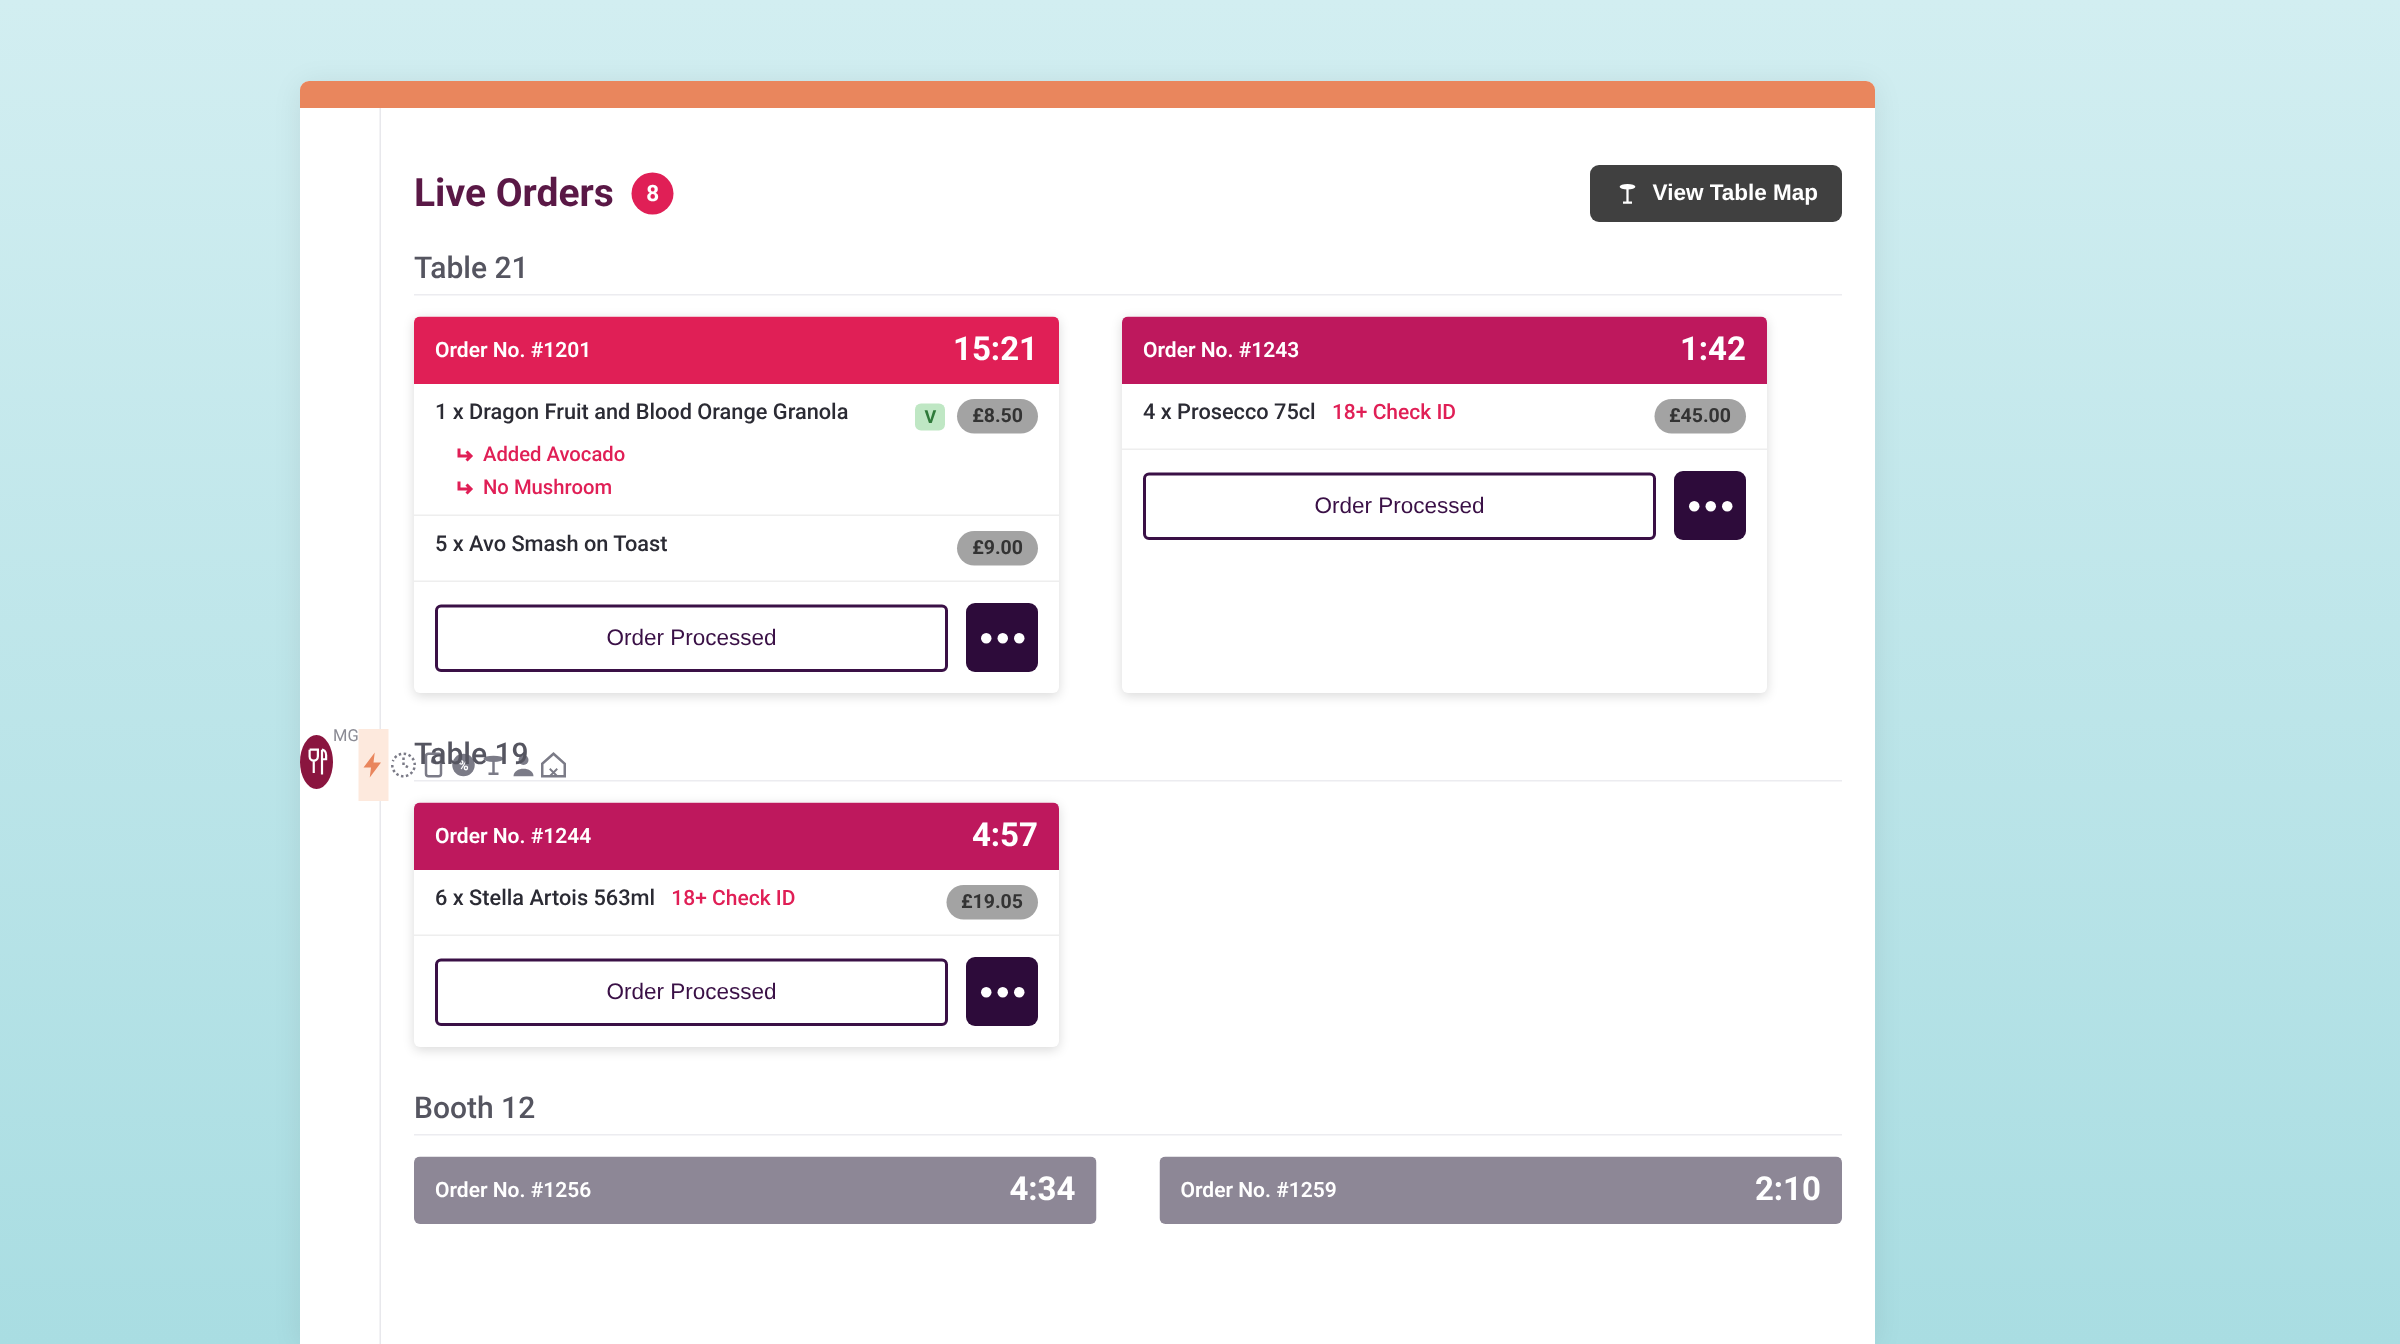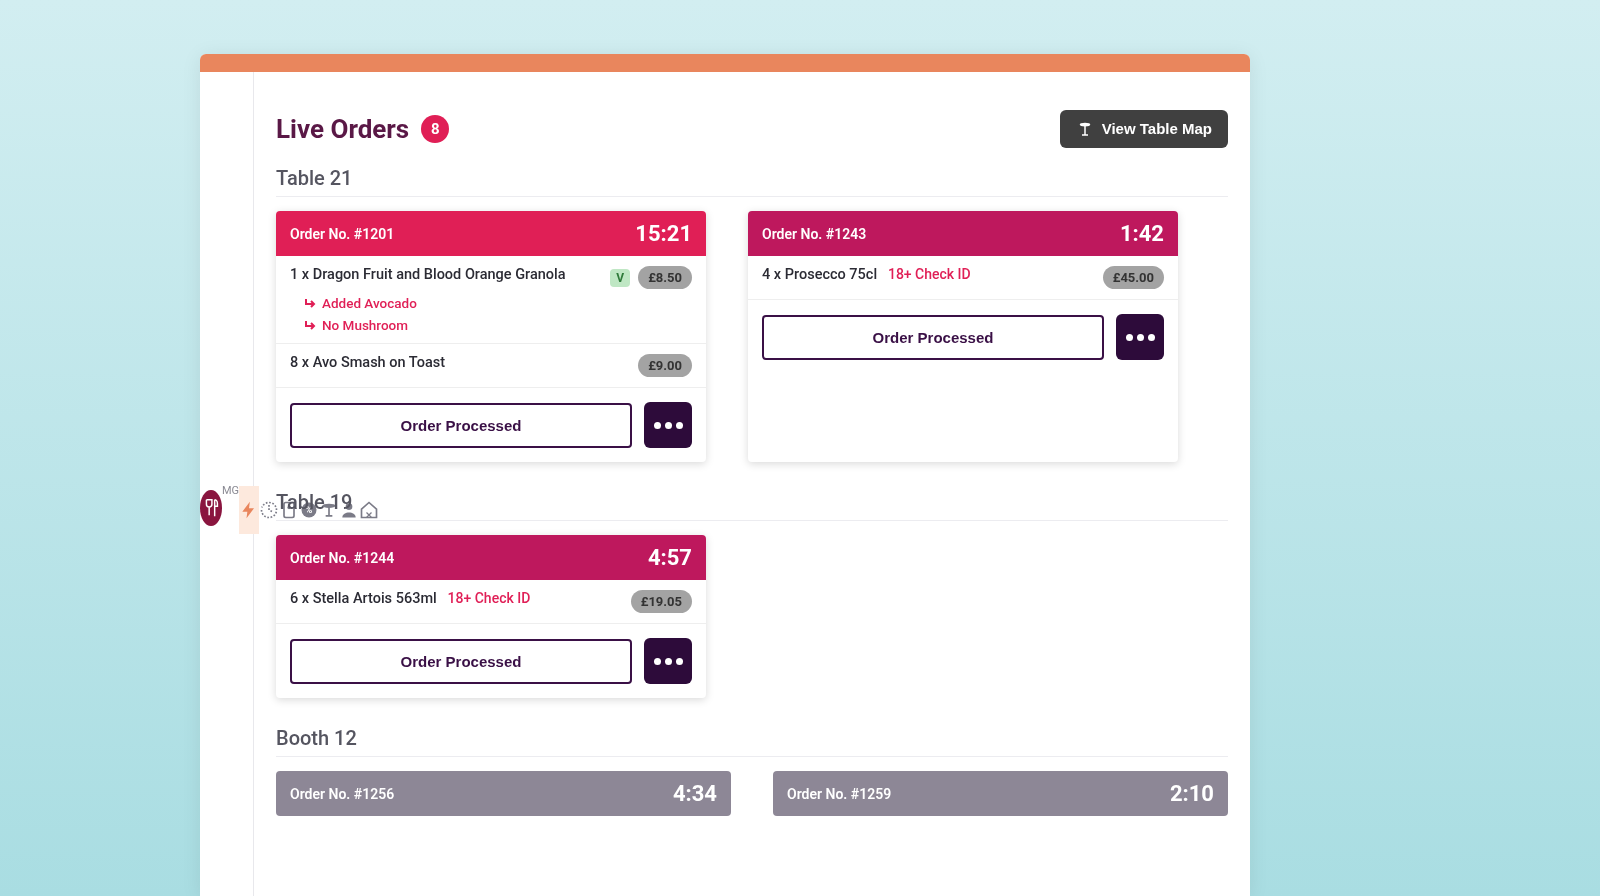--- a/index.html
+++ b/index.html
@@ -124,21 +124,21 @@
     color:#e01f56; font-size:13.5px; font-weight:500;
     margin-top:6px; padding-left:14px;
   }
   .mod-line svg { width:12px; height:12px; stroke:#e01f56; fill:none; stroke-width:2; }
 
   .card-actions {
     display:flex; gap:12px; padding:14px; align-items:center;
   }
   .processed-btn {
     flex:1; background:#fff; border:2px solid #3a1046; color:#3a1046;
-    font-weight:700; font-size:15px; padding:12px 0; border-radius:4px;
+    font-weight:400; font-size:15px; padding:12px 0; border-radius:4px;
     cursor:pointer;
   }
   .more-btn {
     width:48px; height:46px; background:#2d0b3a; border:none; border-radius:6px;
     display:flex; align-items:center; justify-content:center; cursor:pointer; gap:4px;
   }
   .more-btn .dot { width:7px; height:7px; background:#fff; border-radius:50%; }
 
   
   .booth-grid { display:flex; gap:42px; }
@@ -249,21 +249,21 @@
             </div>
             <div class="mod-line">
               <svg viewBox="0 0 12 12">
                   <path d="M2 2v5h7M7 4l3 3-3 3"></path>
                 </svg>
               <span>No Mushroom</span>
             </div>
           </div>
           <div class="line-item">
             <div class="line-row">
-              <span class="line-name">8 x Avo Smash on Toast</span>
+              <span class="line-name">5 x Avo Smash on Toast</span>
               <span class="price-pill">£9.00</span>
             </div>
           </div>
           <div class="card-actions">
             <button class="processed-btn">Order Processed</button>
             <button class="more-btn">
               <span class="dot"></span>
                 <span class="dot"></span>
                 <span class="dot"></span>
             </button>

